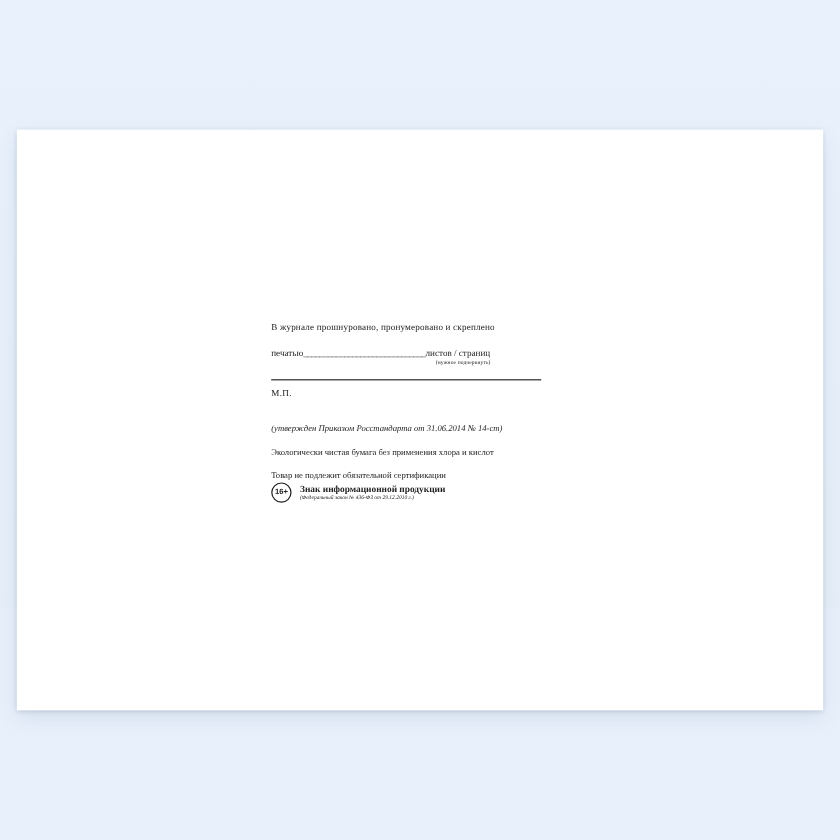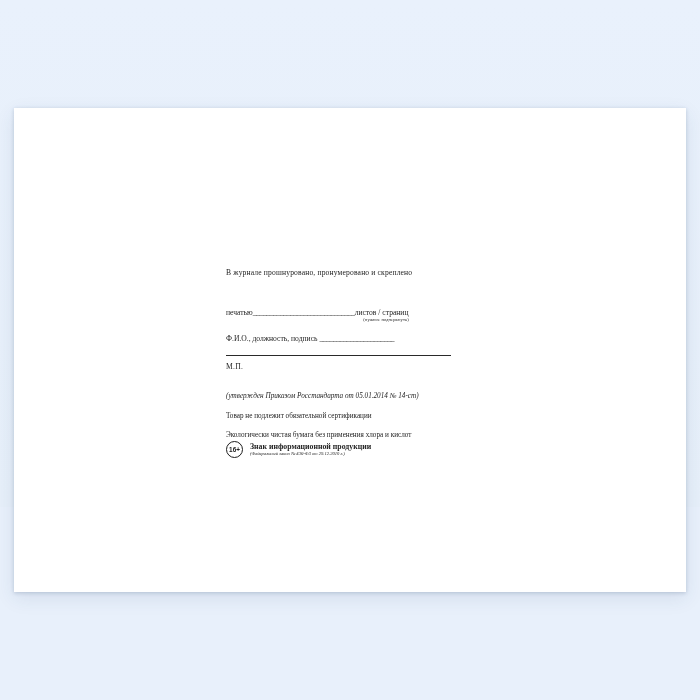--- a/index.html
+++ b/index.html
@@ -36,21 +36,21 @@
     color: #232323;
   }
   .line {
     font-size: 7.6px;
     line-height: 10px;
     letter-spacing: 0.15px;
     white-space: nowrap;
   }
   .blk1 { margin-bottom: 0; }
   .row-seal {
-    margin-top: 30px;
+    margin-top: 12px;
     font-size: 7.6px;
     white-space: nowrap;
   }
   .dots {
     letter-spacing: -0.4px;
   }
   .sub {
     font-size: 4.6px;
     text-align: center;
     margin-top: 0px;
@@ -133,34 +133,30 @@
 
       <div class="blk1">
         <div class="line">В журнале прошнуровано, пронумеровано и скреплено</div>
 
         <div class="row-seal">
           <span>печатью</span><span class="dots">______________________________</span><span>листов / страниц</span>
         </div>
         <div class="sub">(нужное подчеркнуть)</div>
 
 
-        <div class="row-fio">
-          <span>Ф.И.О., должность, подпись</span>
-          <span class="dots">______________________</span>
-        </div>
 
         <div class="rule"></div>
 
         <div class="mp">М.П.</div>
       </div>
 
       <div class="blk2">
-        <div class="l ital">(утвержден Приказом Росстандарта от 05.01.2014 № 14-ст)</div>
+        <div class="l ital">(утвержден Приказом Росстандарта от 31.06.2014 № 14-ст)</div>
+        <div class="l gap-s">Экологически чистая бумага без применения хлора и кислот</div>
         <div class="l gap-s">Товар не подлежит обязательной сертификации</div>
-        <div class="l gap-s">Экологически чистая бумага без применения хлора и кислот</div>
 
         <div class="infomark">
           <div class="badge">16+</div>
           <div class="infotext">
             <div class="t1">Знак информационной продукции</div>
             <div class="t2">(Федеральный закон № 436-ФЗ от 29.12.2010 г.)</div>
           </div>
         </div>
       </div>
 

